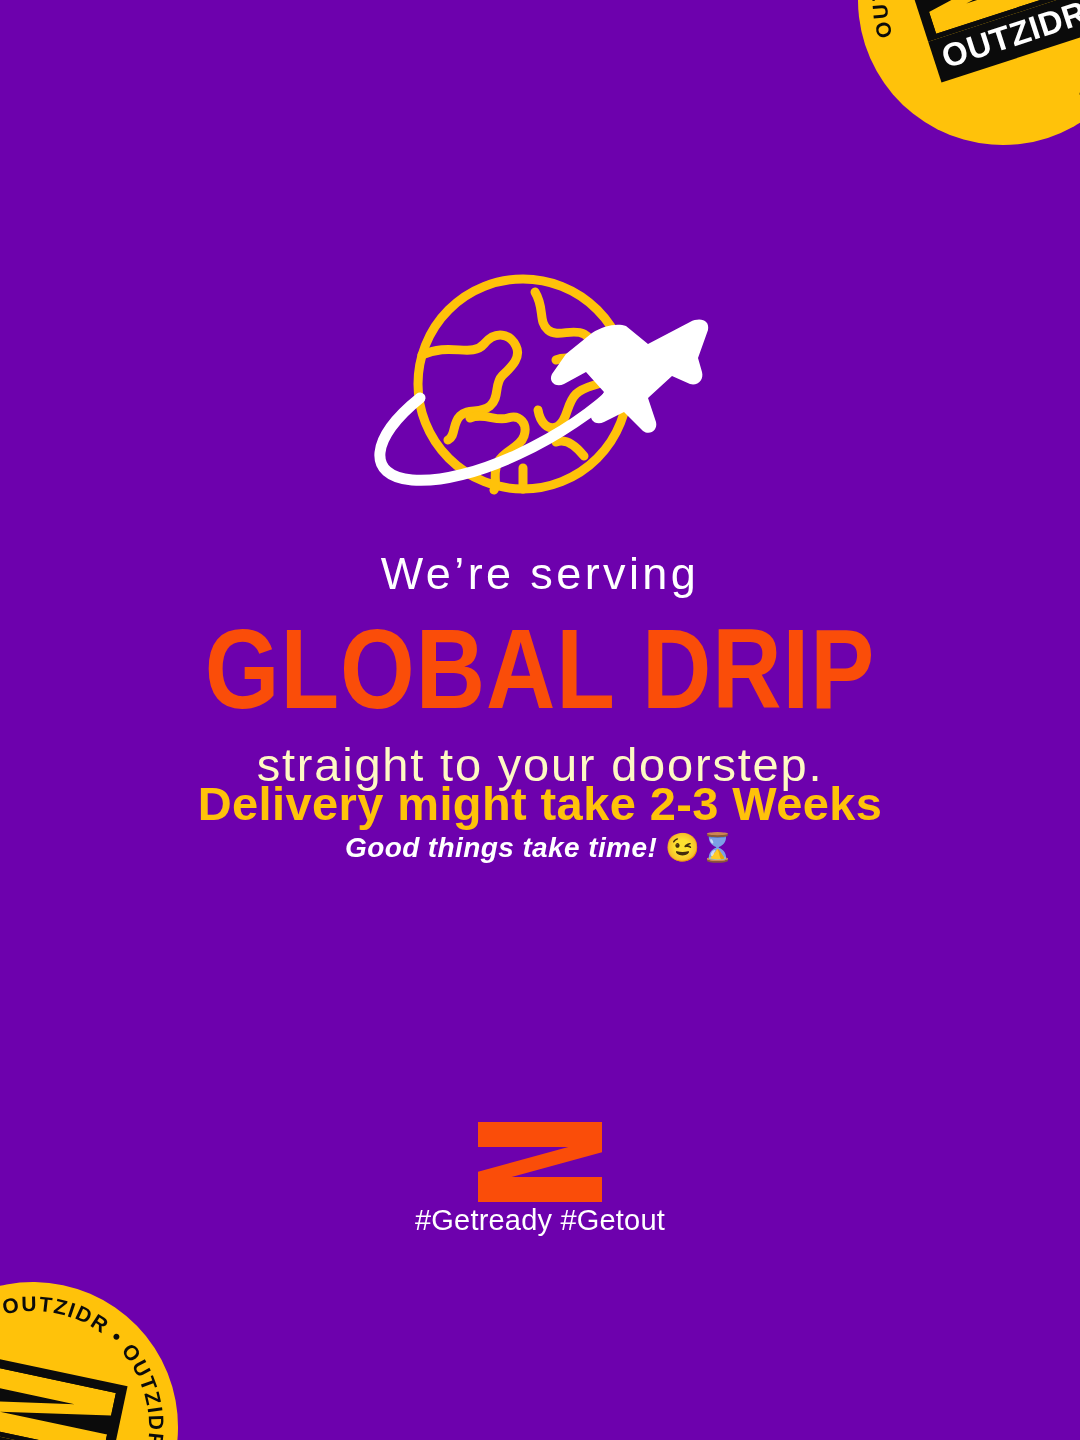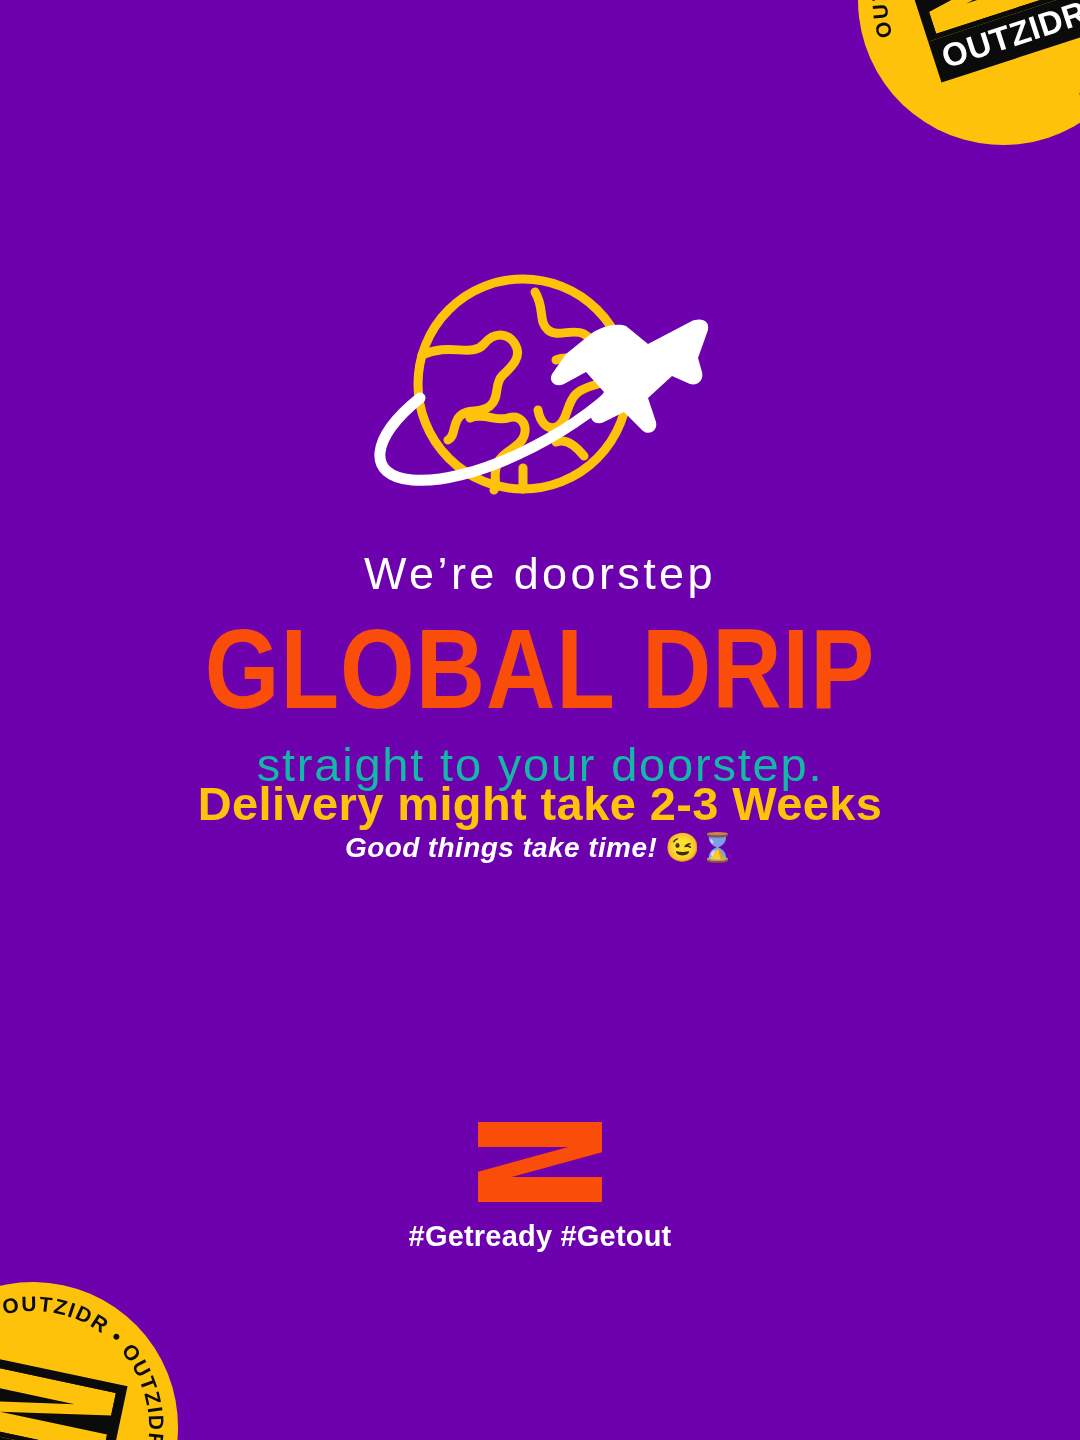--- a/index.html
+++ b/index.html
@@ -104,21 +104,21 @@
     color: #FA4D09;
     font-size: 96px;
     font-weight: bold;
     letter-spacing: 1px;
     line-height: 1.08;
     margin-top: 8px;
     transform: scaleY(1.18);
     transform-origin: center top;
   }
   .subline {
-    color: #14b8a6;
+    color: #fef9c3;
     font-size: 47px;
     font-weight: 400;
     letter-spacing: 1.8px;
     line-height: 1.16;
     margin-top: 26px;
   }
 
   .delivery {
     position: absolute;
     left: 0;
@@ -154,23 +154,23 @@
   }
   .brand-z {
     display: block;
     margin: 0 auto;
     width: 124px;
     height: 80px;
   }
   .hashtags {
     color: #FFFFFF;
     font-size: 29px;
-    font-weight: bold;
+    font-weight: normal;
     letter-spacing: 0.2px;
-    margin-top: 18px;
+    margin-top: 2px;
   }
 </style>
 </head>
 <body>
 
 <div class="seal seal-top-right">
   <svg class="seal-ring-text" viewBox="0 0 290 290">
     <defs>
       <path id="ringPathTR" d="M 145,145 m -116,0 a 116,116 0 1,1 232,0 a 116,116 0 1,1 -232,0"></path>
     </defs>
@@ -228,21 +228,21 @@
       <path d="M 232,61 C 244,53 258,51 266,54 L 288,72 L 330,50 C 340,45 350,48 348,58
                L 338,86 L 342,100 C 344,108 338,114 330,112 L 312,104 L 288,126
                L 296,150 C 298,158 290,164 283,159 L 264,140 L 244,150
                C 236,154 228,148 232,140 L 244,120 L 226,100 L 204,112
                C 196,116 188,110 192,102 L 206,82 Z"></path>
     </g>
   </svg>
 </div>
 
 <div class="copy">
-  <div class="eyebrow">We’re doorstep</div>
+  <div class="eyebrow">We’re serving</div>
   <div class="headline">GLOBAL DRIP</div>
   <div class="subline">straight to your doorstep.</div>
 </div>
 
 <div class="delivery">
   <div class="delivery-main">Delivery might take 2-3 Weeks</div>
   <div class="delivery-note">
     <span>Good things take time!</span>
     <span class="emoji">😉⌛</span>
   </div>

